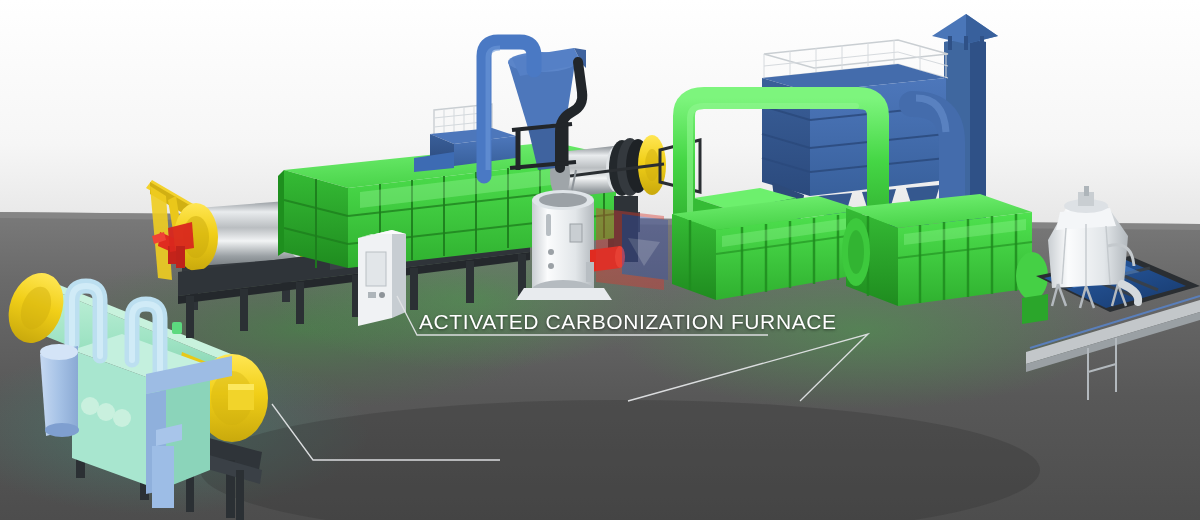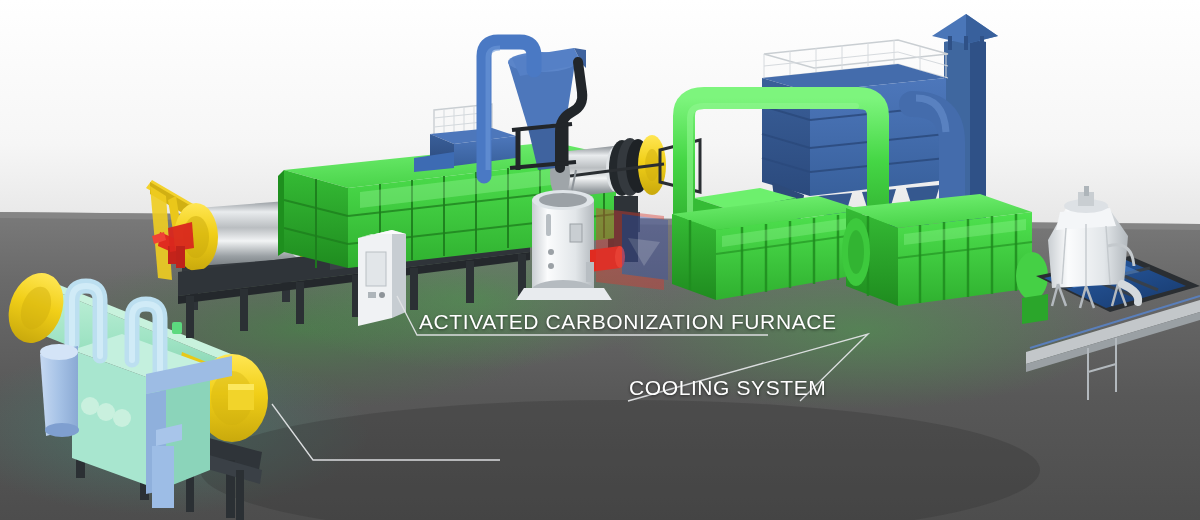--- a/index.html
+++ b/index.html
@@ -514,16 +514,15 @@
       <path id="leader-activated" d="M397,296 L417,335 L768,335"></path>
 
       <path id="leader-cooling" d="M800,401 L868,334 L628,401"></path>
 
       <path id="leader-carbon" d="M272,404 L313,460 L500,460"></path>
     </g>
   </svg>
 
   <div class="callout-text" id="label-activated" style="left: 419px; top: 310px;">ACTIVATED CARBONIZATION FURNACE</div>
 
-  <div class="callout-text" id="label-cooling" style="left: 629px; top: 376px;">COOLING SYSTEM</div>
 
 
 </div>
 
 </body></html>

